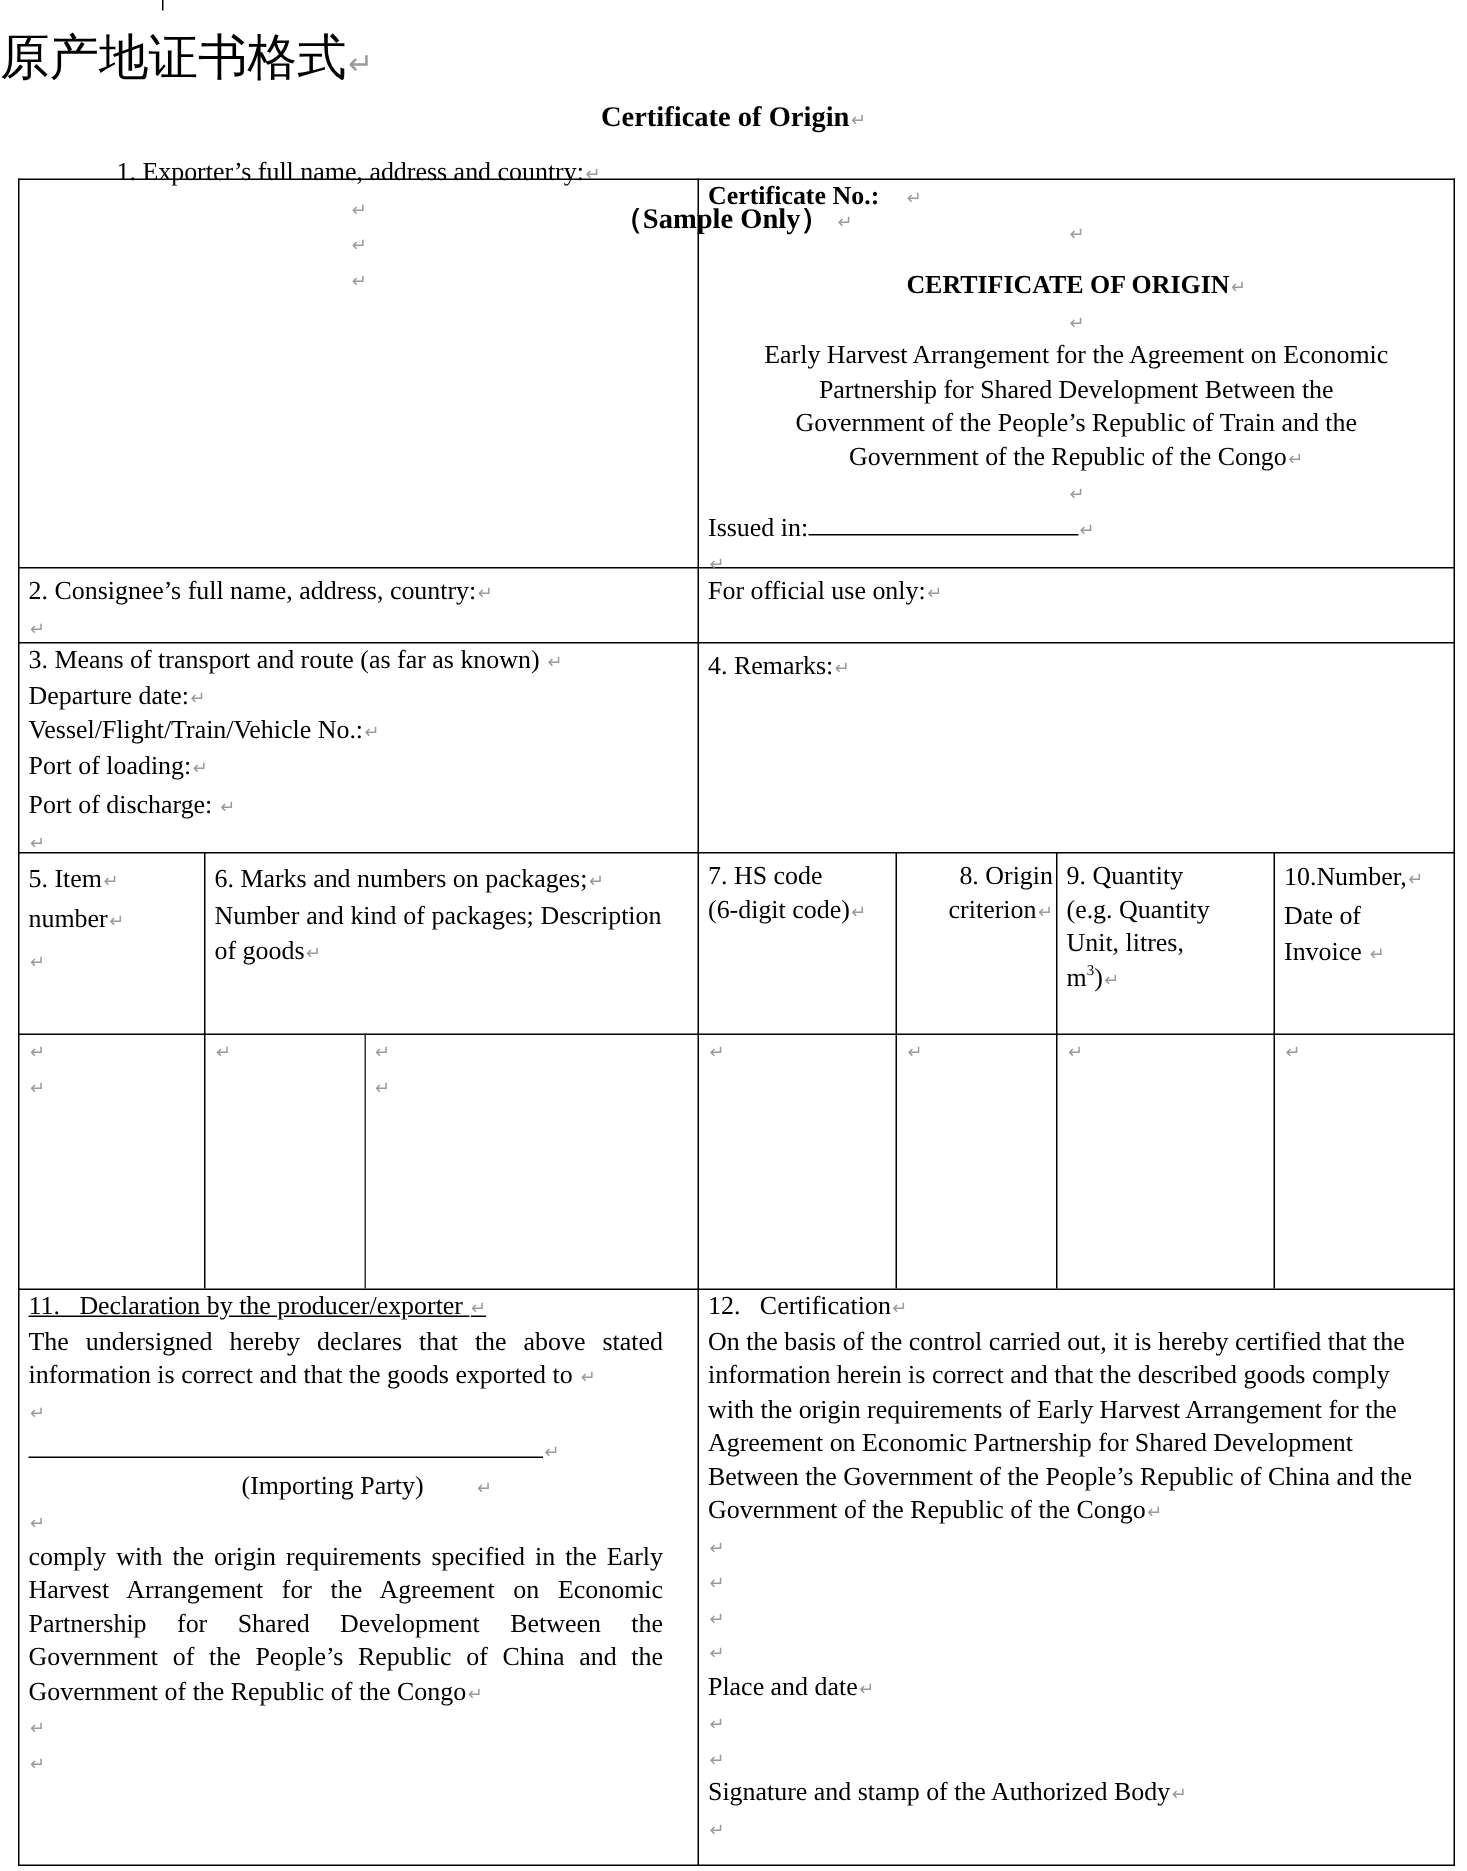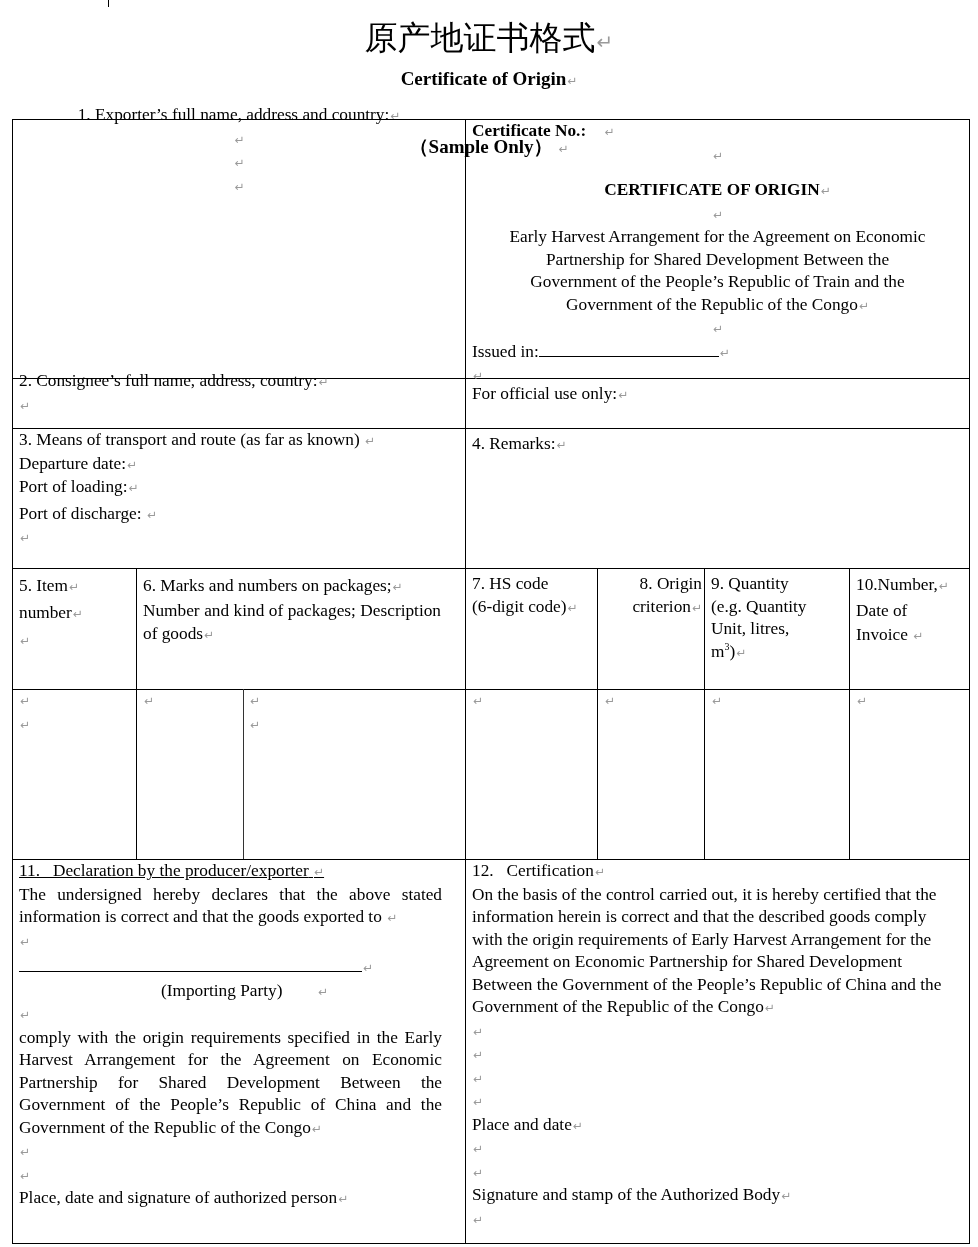--- a/index.html
+++ b/index.html
@@ -1,19 +1,19 @@
 <!DOCTYPE html>
 <html><head>
 <meta charset="utf-8">
 <style>
   html, body { margin:0; padding:0; background:#ffffff; }
   body { width:978px; height:1247px; position:relative; overflow:hidden;
          font-family:"Liberation Serif", "DejaVu Serif", serif; color:#000; font-size:17.3px; }
   .cursor { position:absolute; left:108px; top:0; width:1px; height:7px; background:#000; }
-  .title-cn { position:absolute; left:0; width:978px; top:16px; text-align:center;
+  .title-cn { position:absolute; left:0; width:978px; top:16px; text-align:left;
               font-family:"DejaVu Sans", sans-serif; font-size:33px; letter-spacing:0px; line-height:44px; }
   .title-en { position:absolute; left:0; width:978px; text-align:center; font-weight:bold; font-size:19px; line-height:26px; }
   .pm { color:#9a9a9a; font-family:"DejaVu Sans", sans-serif; font-size:12px; font-weight:normal; margin-left:1px; }
   .pm-big { font-size:20px; }
   .ln { position:absolute; background:#000; }
   .h { height:1px; }
   .v { width:1px; }
   .cell { position:absolute; line-height:22.5px; }
   .cell p { margin:0; white-space:nowrap; }
   .j { text-align:justify; text-align-last:left; white-space:normal !important; }
@@ -64,32 +64,33 @@
   <p class="c"><span class="pm">↵</span></p>
   <p class="c">Early Harvest Arrangement for the Agreement on Economic</p>
   <p class="c">Partnership for Shared Development Between the</p>
   <p class="c">Government of the People’s Republic of Train and the</p>
   <p class="c"><span>Government of the Republic of the Congo</span><span class="pm">↵</span></p>
   <p class="c"><span class="pm">↵</span></p>
   <p><span>Issued in:</span><span class="under"></span><span class="pm">↵</span></p>
   <p><span class="pm">↵</span></p>
 </div>
 
-<div class="cell" style="left:19px; top:370px; width:440px;">
+<div class="cell" style="left:19px; top:383px; width:440px;">
   <p><span>2. Consignee’s full name, address, country:</span><span class="pm">↵</span></p>
   <p><span class="pm">↵</span></p>
 </div>
 
 <div class="cell" style="left:472px; top:383px; width:491px;">
   <p><span>For official use only:</span><span class="pm">↵</span></p>
 </div>
 
 <div class="cell" style="left:19px; top:429px; width:440px;">
   <p><span>3. Means of transport and route (as far as known)</span> <span class="pm">↵</span></p>
   <p><span>Departure date:</span><span class="pm">↵</span></p>
+  <p><span>Vessel/Flight/Train/Vehicle No.:</span><span class="pm">↵</span></p>
   <p><span>Port of loading:</span><span class="pm">↵</span></p>
   <p style="margin-top:3px;"><span>Port of discharge:</span> <span class="pm">↵</span></p>
   <p><span class="pm">↵</span></p>
 </div>
 
 <div class="cell" style="left:472px; top:433px; width:491px;">
   <p><span>4. Remarks:</span><span class="pm">↵</span></p>
 </div>
 
 <div class="cell" style="left:19px; top:573px; width:112px; line-height:26px;">
@@ -150,21 +151,20 @@
 <div class="cell" style="left:19px; top:860px; width:423px;">
   <p style="white-space:pre;text-decoration:underline;"><span>11.   Declaration by the producer/exporter</span> <span class="pm">↵</span></p>
   <p class="j"><span>The undersigned hereby declares that the above stated information is correct and that the goods exported to</span> <span class="pm">↵</span></p>
   <p><span class="pm">↵</span></p>
   <p style="position:relative;"><span class="under2" style="display:inline-block;"></span><span class="pm">↵</span></p>
   <p style="padding-left:142px;"><span>(Importing Party)</span>&nbsp;&nbsp;&nbsp;&nbsp;&nbsp;&nbsp;&nbsp;&nbsp;<span class="pm">↵</span></p>
   <p><span class="pm">↵</span></p>
   <p class="j"><span>comply with the origin requirements specified in the Early Harvest Arrangement for the Agreement on Economic Partnership for Shared Development Between the Government of the People’s Republic of China and the Government of the Republic of the Congo</span><span class="pm">↵</span></p>
   <p><span class="pm">↵</span></p>
   <p><span class="pm">↵</span></p>
-  <p><span>Place, date and signature of authorized person</span><span class="pm">↵</span></p>
 </div>
 
 <div class="cell" style="left:472px; top:860px; width:480px;">
   <p style="white-space:pre;"><span>12.   Certification</span><span class="pm">↵</span></p>
   <p style="white-space:normal;"><span>On the basis of the control carried out, it is hereby certified that the information herein is correct and that the described goods comply with the origin requirements of Early Harvest Arrangement for the Agreement on Economic Partnership for Shared Development Between the Government of the People’s Republic of China and the Government of the Republic of the Congo</span><span class="pm">↵</span></p>
   <p><span class="pm">↵</span></p>
   <p><span class="pm">↵</span></p>
   <p><span class="pm">↵</span></p>
   <p><span class="pm">↵</span></p>
   <p><span>Place and date</span><span class="pm">↵</span></p>

